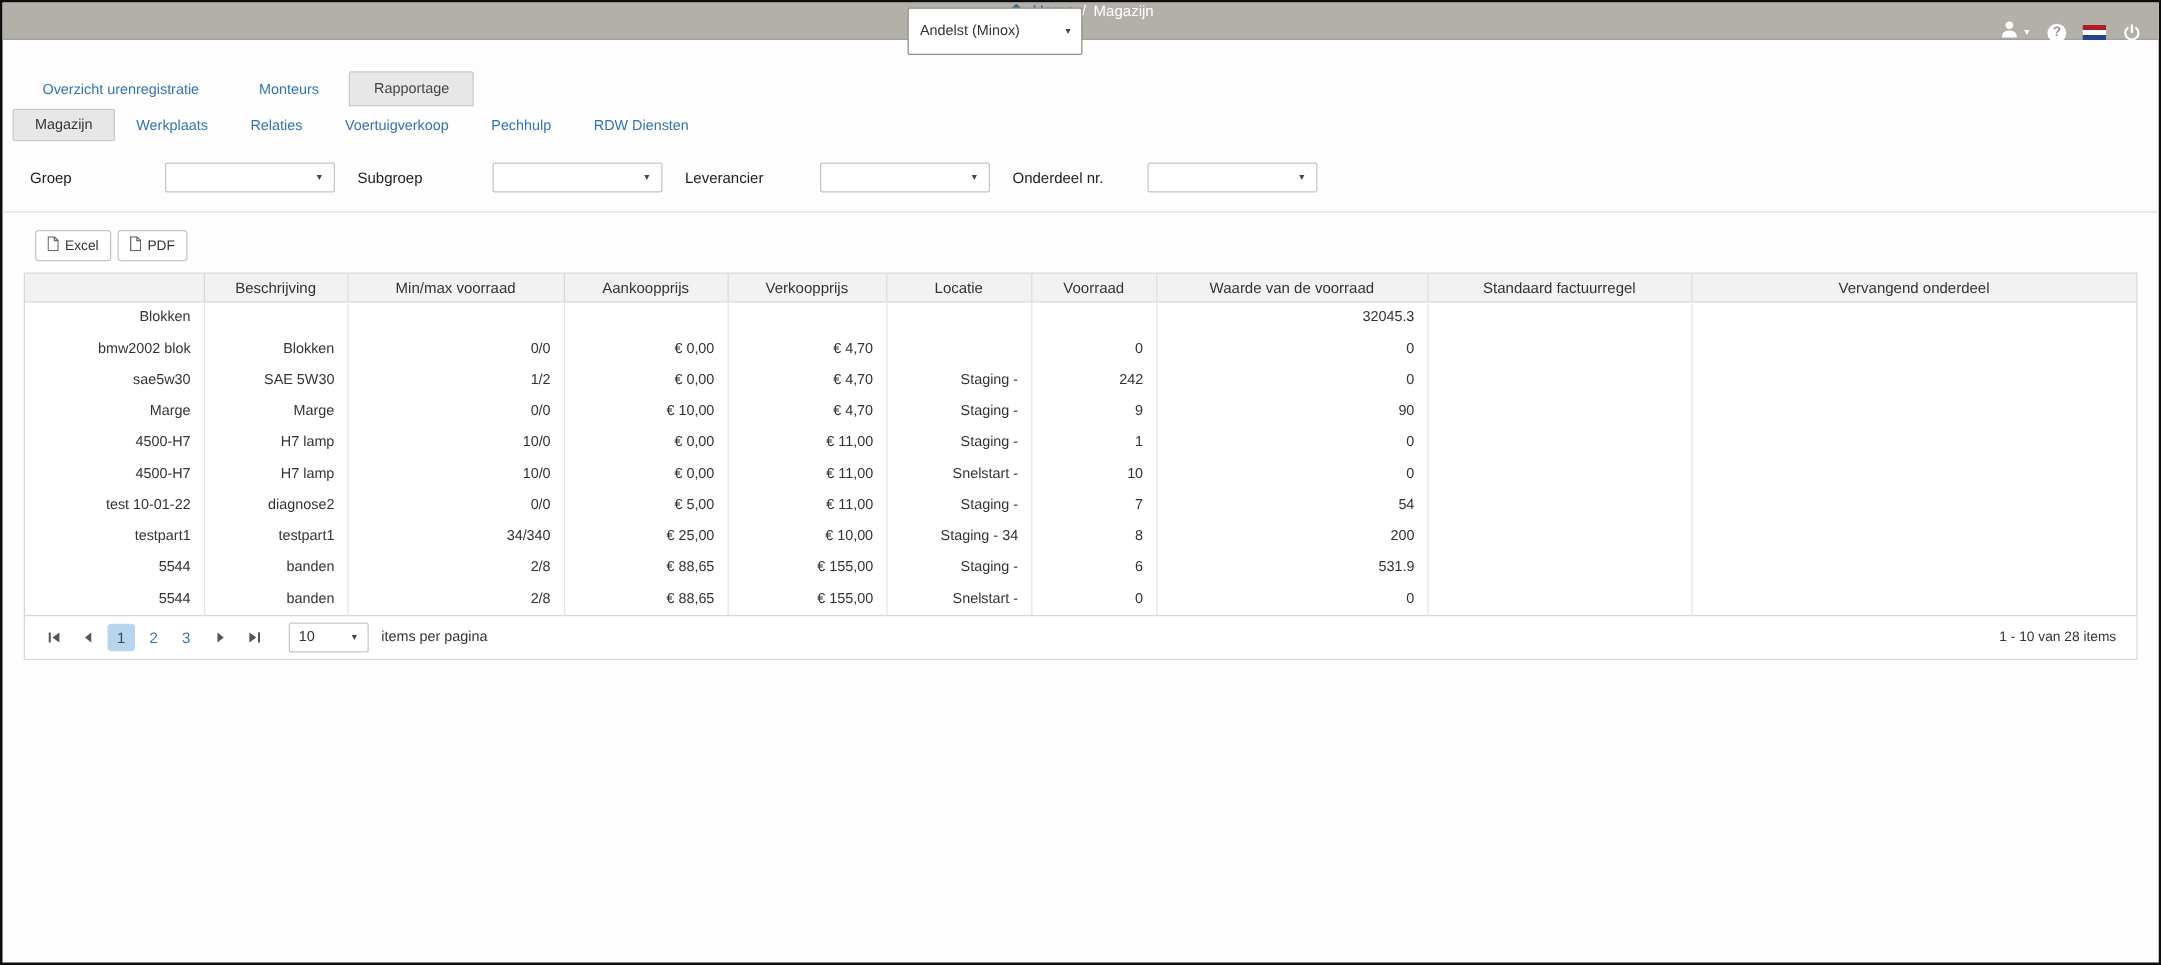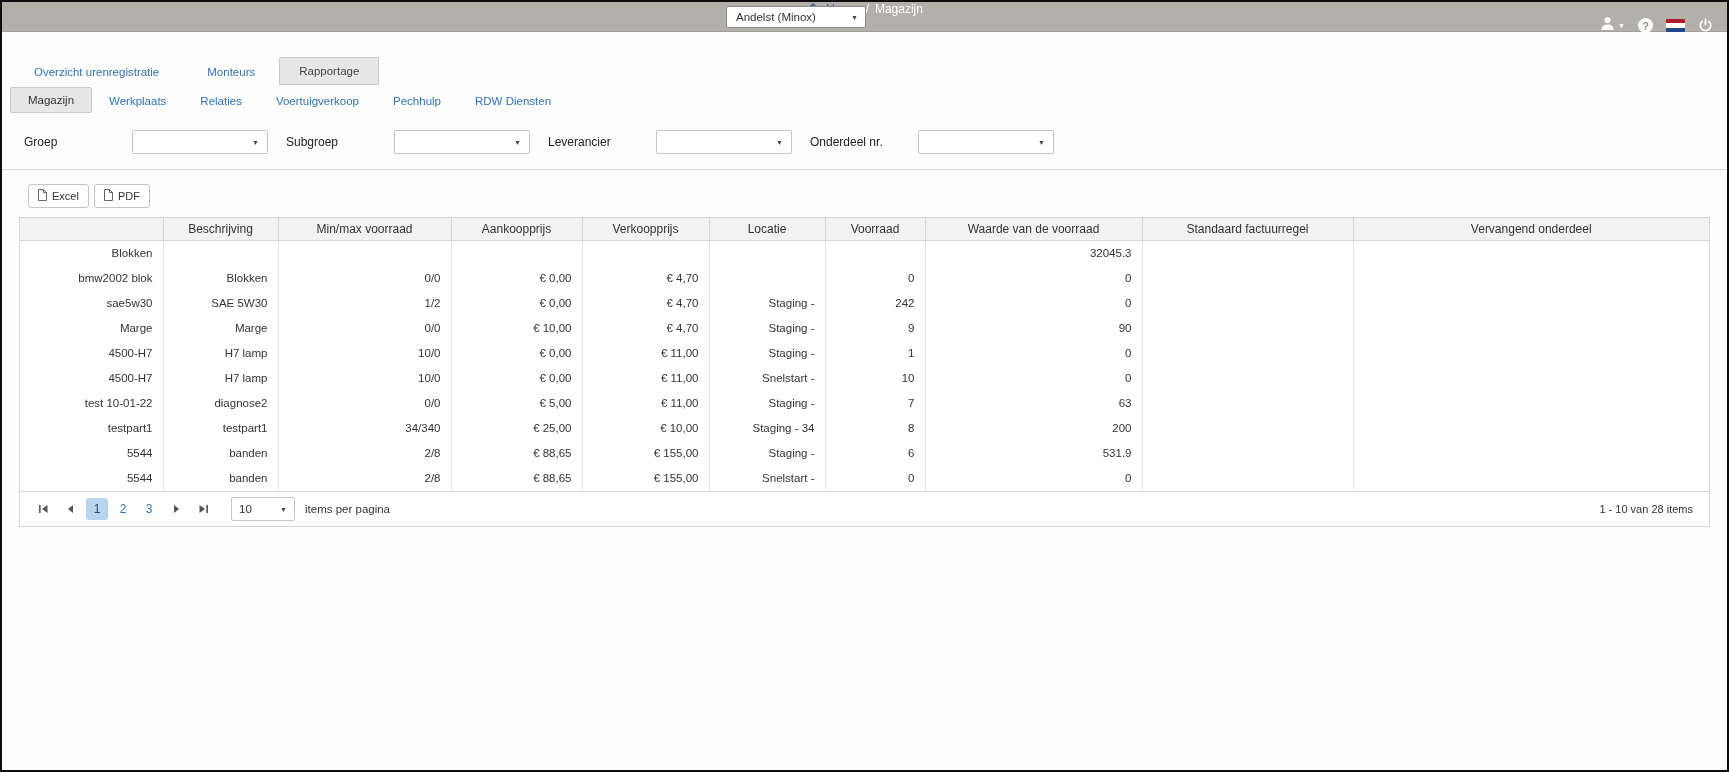--- a/index.html
+++ b/index.html
@@ -22,21 +22,21 @@
     padding: 0 14px; position: relative; flex-direction: column;
   }
   .breadcrumb { display: flex; align-items: center; gap: 6px; font-size: 12.5px; }
   .home-icon { display: inline-flex; align-items: center; cursor: pointer; }
   .crumb-link { color: #2a65c0; text-decoration: none; cursor: pointer; }
   .crumb-sep, .crumb-current { color: #ffffff; }
   .crumb-current { font-size: 12px; }
 
   .loc-select {
     position: absolute; left: 724px; top: 4px;
-    width: 140px; height: 22px;
+    width: 140px; height: 38px;
     background: #ffffff; border: 1px solid #8f8d86; border-radius: 2px;
     display: flex; align-items: center; justify-content: space-between;
     padding: 0 7px 0 9px; font-size: 11.5px; color: #333; cursor: pointer;
   }
   .dd-caret { font-size: 7px; color: #444; line-height: 1; }
 
   .topbar-right { margin-left: auto; display: flex; align-items: center; gap: 13px; }
   .tb-icon { display: inline-flex; align-items: center; cursor: pointer; }
   .user-caret { font-size: 7px; color: #fff; margin-left: 3px; }
   .help-badge {
@@ -336,21 +336,21 @@
             <td></td>
           </tr>
           <tr>
             <td>test 10-01-22</td>
             <td>diagnose2</td>
             <td>0/0</td>
             <td>€ 5,00</td>
             <td>€ 11,00</td>
             <td>Staging -</td>
             <td>7</td>
-            <td>63</td>
+            <td>54</td>
             <td></td>
             <td></td>
           </tr>
           <tr>
             <td>testpart1</td>
             <td>testpart1</td>
             <td>34/340</td>
             <td>€ 25,00</td>
             <td>€ 10,00</td>
             <td>Staging - 34</td>

